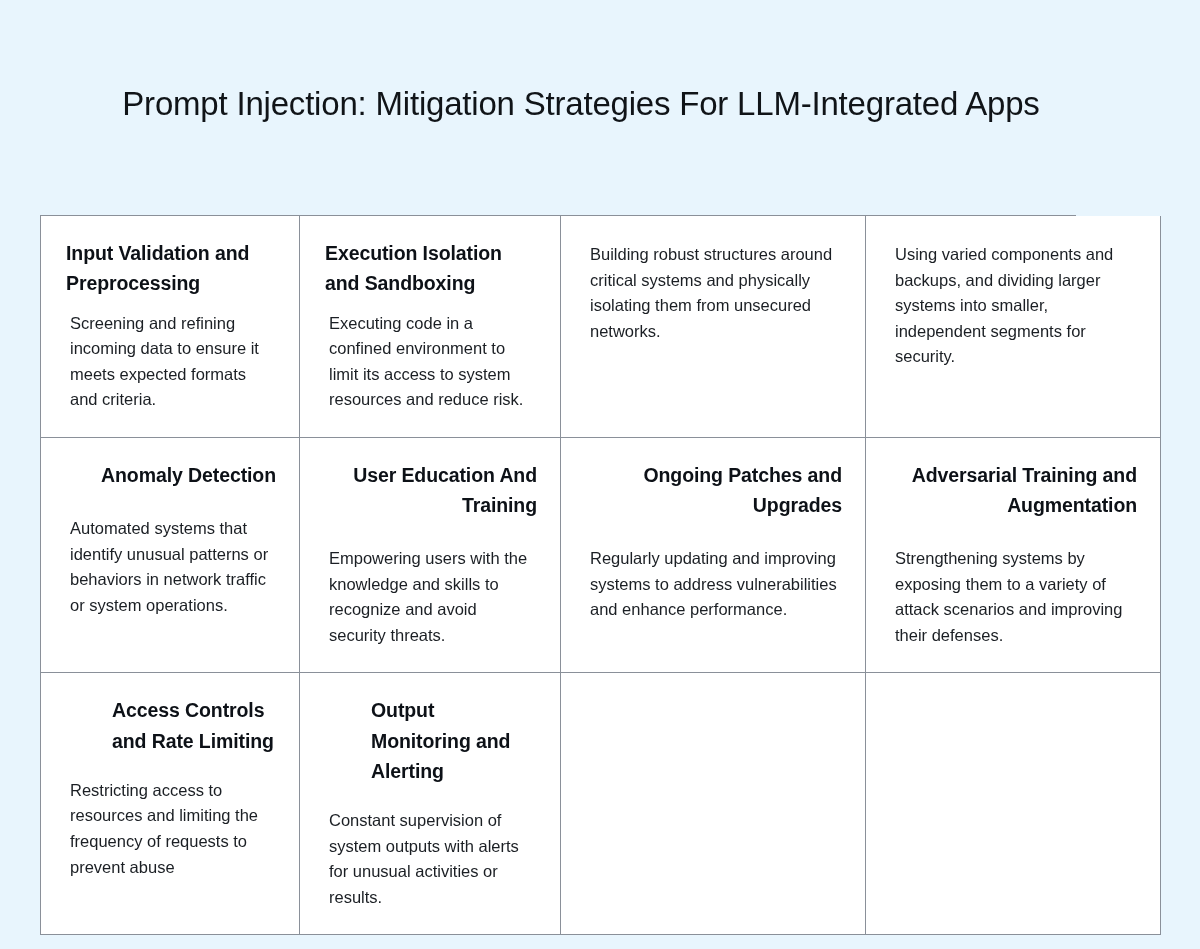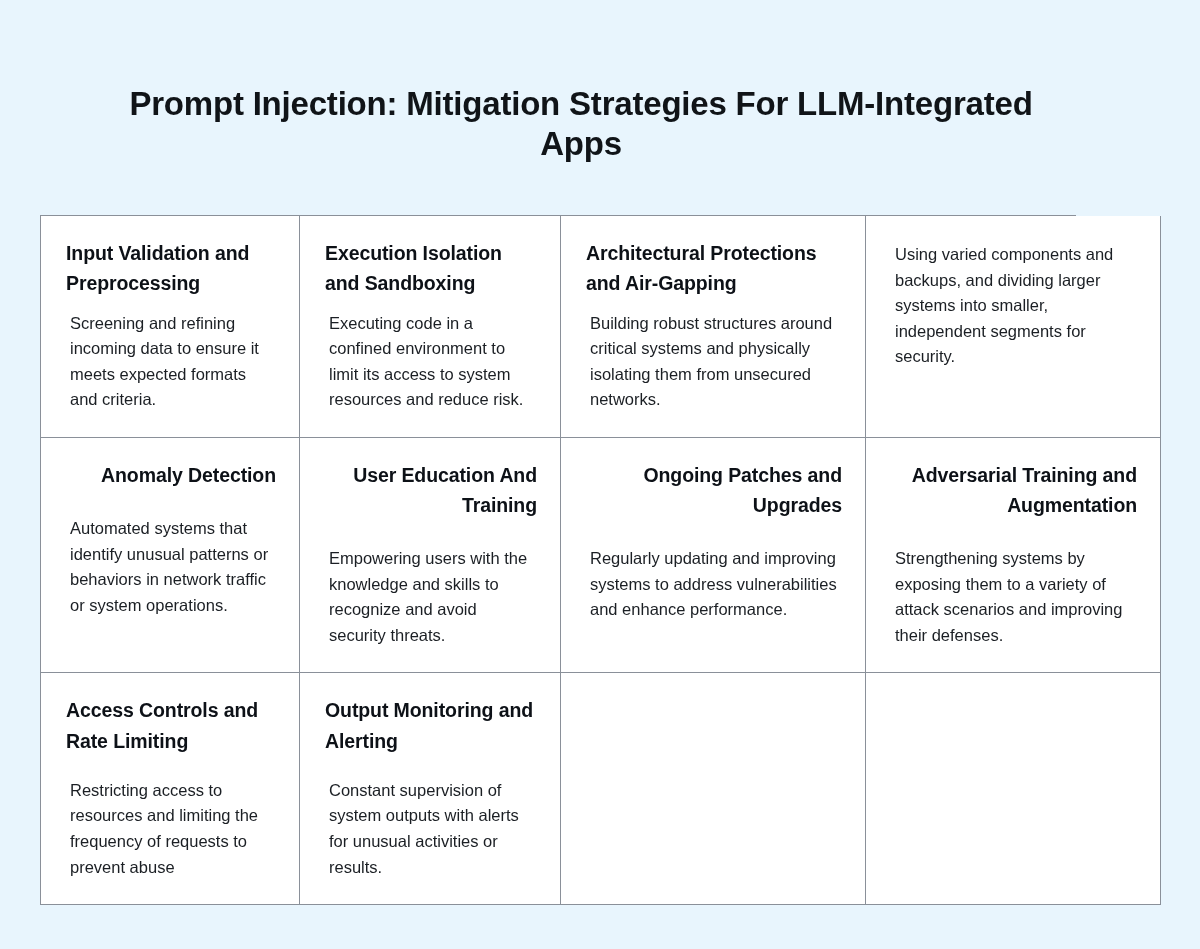--- a/index.html
+++ b/index.html
@@ -17,21 +17,21 @@
   .page {
     width: 1200px;
     height: 949px;
     box-sizing: border-box;
     padding: 0;
     position: relative;
   }
   .title {
     text-align: center;
     font-size: 33px;
-    font-weight: bold;
+    font-weight: normal;
     line-height: 1.22;
     color: #101418;
     padding: 62px 150px 0 112px;
     letter-spacing: -0.2px;
   }
   .grid-wrap {
     position: absolute;
     left: 40px;
     top: 193px;
     width: 1036px;
@@ -58,21 +58,21 @@
     margin: 0 0 12px 0;
     letter-spacing: -0.1px;
   }
   .cell-body {
     font-size: 16.5px;
     line-height: 1.55;
     color: #1b1f24;
     margin: 4px;
   }
   .row2 .cell-title { margin-bottom: 26px; text-align: right; }
-  .row3 .cell-title { margin-bottom: 22px; }
+  .row3 .cell-title { margin-bottom: 22px; margin-left: 46px; }
   .cell.empty { padding: 0; }
 </style>
 </head>
 <body>
 
 <div class="page">
 
   <h1 class="title">Prompt Injection: Mitigation Strategies For LLM-Integrated Apps</h1>
 
   <div class="grid-wrap">
@@ -82,21 +82,20 @@
         <div class="cell-title">Input Validation and Preprocessing</div>
         <div class="cell-body">Screening and refining incoming data to ensure it meets expected formats and criteria.</div>
       </div>
 
       <div class="cell row1">
         <div class="cell-title">Execution Isolation and Sandboxing</div>
         <div class="cell-body">Executing code in a confined environment to limit its access to system resources and reduce risk.</div>
       </div>
 
       <div class="cell row1">
-        <div class="cell-title">Architectural Protections and Air-Gapping</div>
         <div class="cell-body">Building robust structures around critical systems and physically isolating them from unsecured networks.</div>
       </div>
 
       <div class="cell row1">
         <div class="cell-body">Using varied components and backups, and dividing larger systems into smaller, independent segments for security.</div>
       </div>
 
       <div class="cell row2">
         <div class="cell-title">Anomaly Detection</div>
         <div class="cell-body">Automated systems that identify unusual patterns or behaviors in network traffic or system operations.</div>

